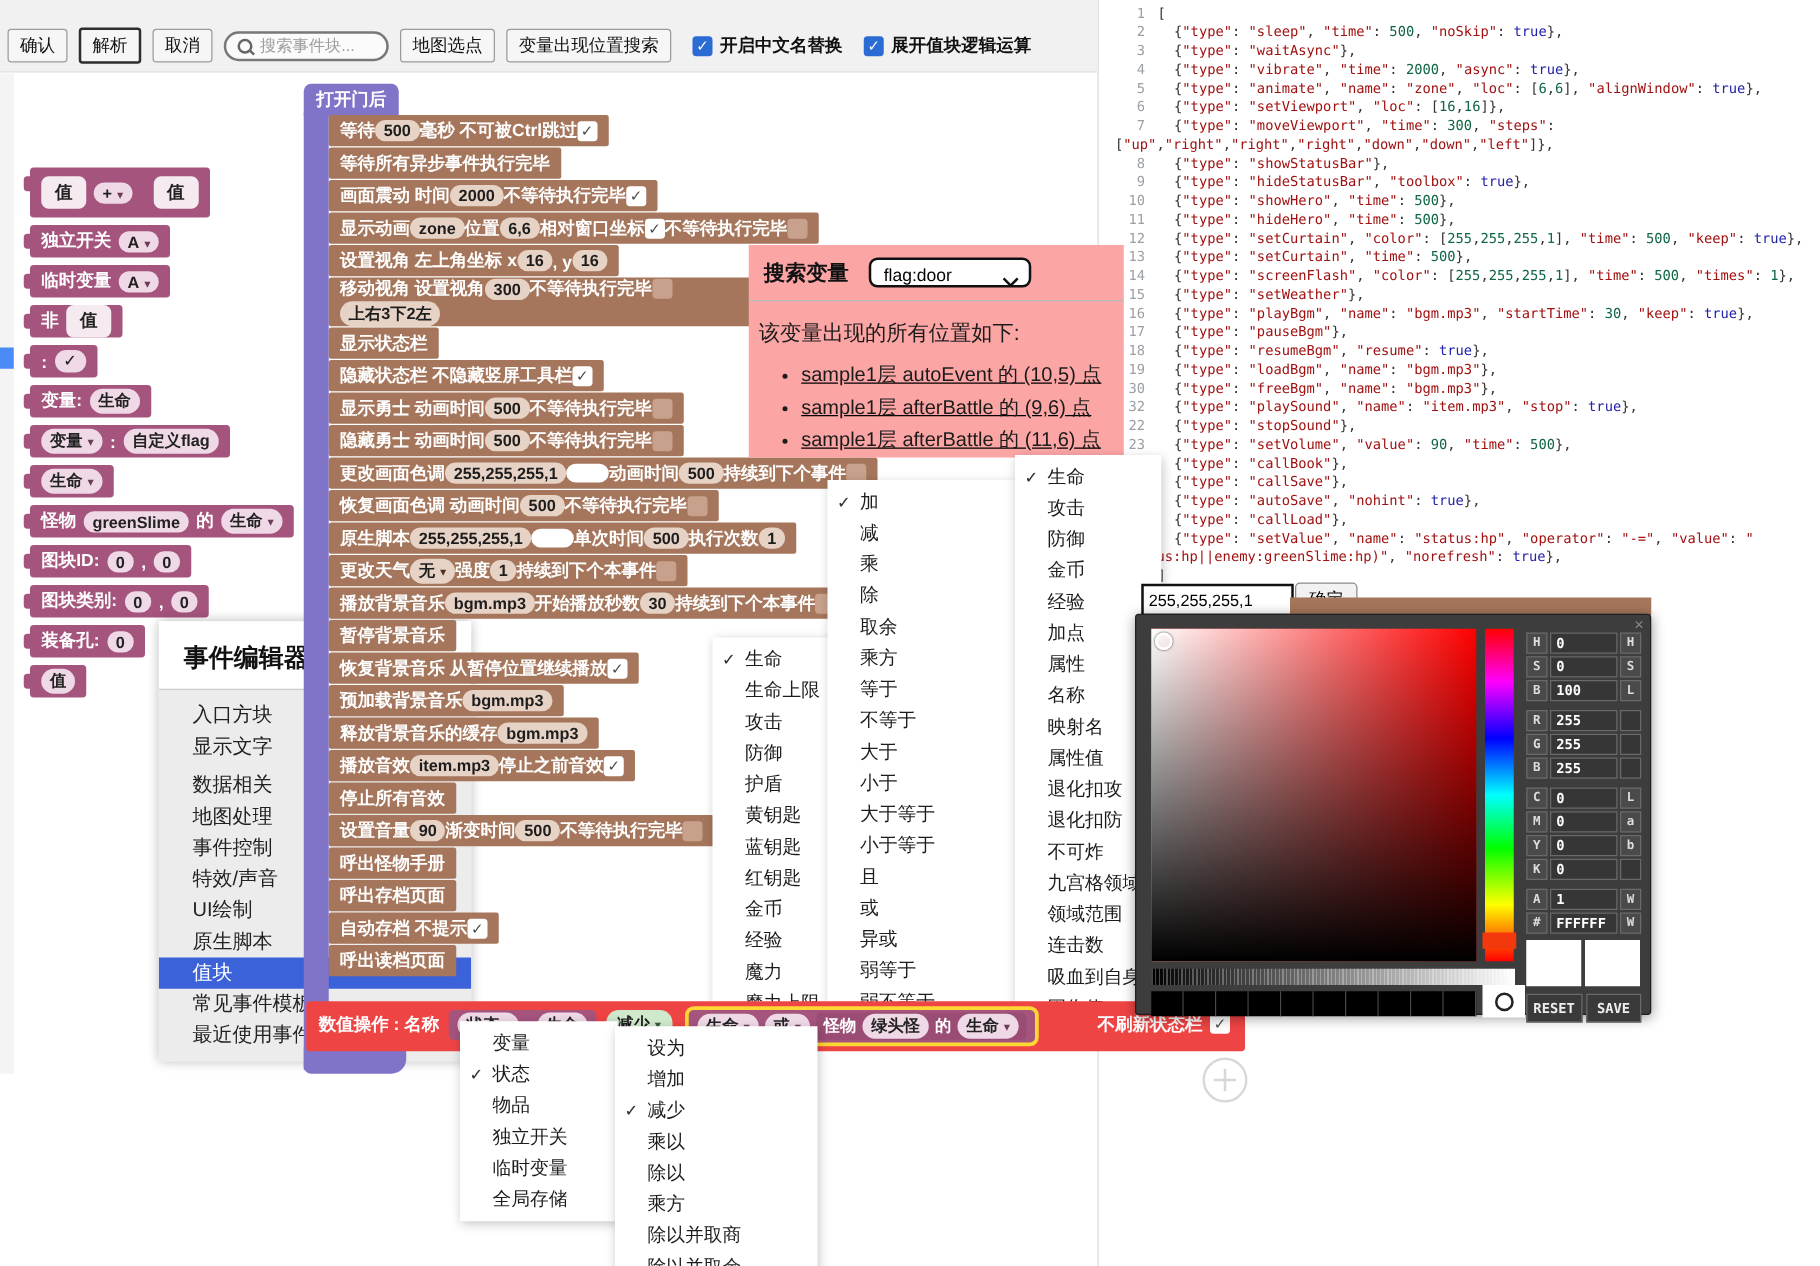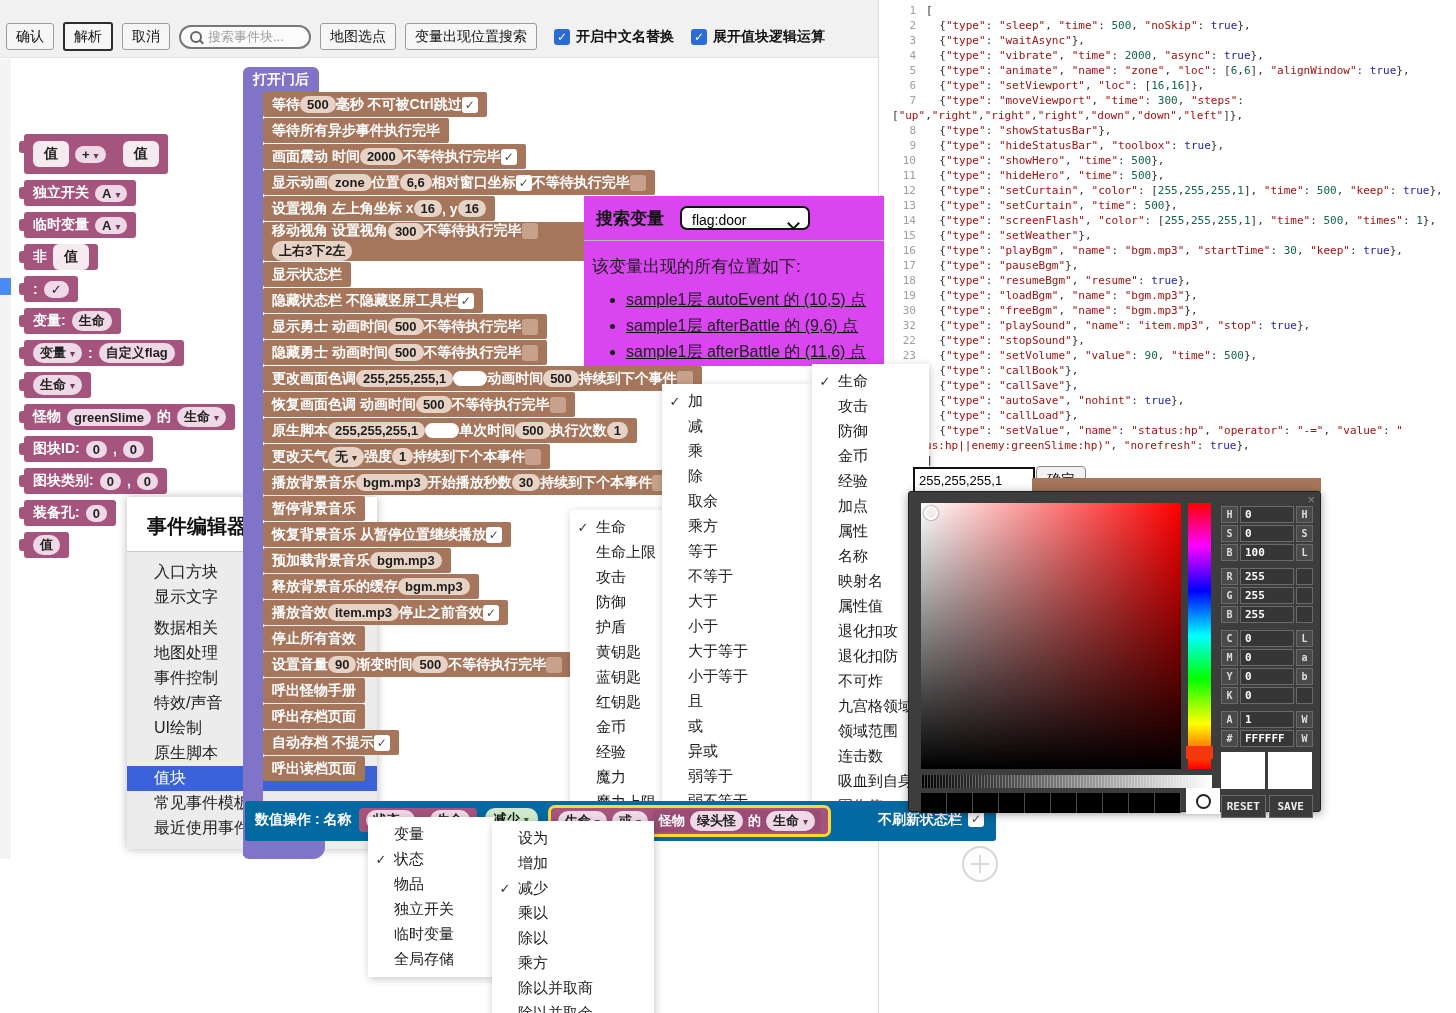--- a/index.html
+++ b/index.html
@@ -76,21 +76,21 @@
            font-weight:700;white-space:nowrap;}
   .brow .drop::after{color:#503224;}
   .chk{width:16px;height:16px;border-radius:3px;display:flex;align-items:center;
        justify-content:center;font-size:12px;color:#4a4a4a;font-weight:700;flex:none;}
   .chk.on{background:#fff;}
   .chk.off{background:#c7a18b;}
   .swatch-pill{width:34px;height:15px;background:#fff;border-radius:8px;flex:none;}
   .nl{flex-basis:100%;height:1px;}
 
   
-  .vrow{position:absolute;left:245px;top:801px;height:40px;background:#0369a1;display:flex;
+  .vrow{position:absolute;left:245px;top:801px;height:40px;background:#ef4444;display:flex;
         align-items:flex-start;gap:8px;padding:7px 12px 0 10px;box-sizing:border-box;
         border-radius:3px;width:max-content;}
   .g-text{color:#fff;font-weight:700;font-size:14px;line-height:22px;white-space:nowrap;}
   .mblock{background:#a5547d;border-radius:4px;display:flex;align-items:center;gap:5px;
           padding:2px 7px;}
   .mblock.sel{box-shadow:0 0 0 3px #fdd835;margin-left:5px;}
   .minner{background:#9a4c74;border-radius:4px;display:flex;gap:5px;align-items:center;
           padding:1px 6px;}
   .m-wtext{color:#fff;font-weight:700;font-size:13px;white-space:nowrap;}
   .g-drop{background:#cfe9cd;color:#1d1d1d;border-radius:10px;padding:2px 9px;font-size:13px;
@@ -103,21 +103,21 @@
   .menuitem{height:25px;display:flex;align-items:center;font-size:15px;color:#1c1c1c;}
   .menuitem .ck{width:26px;text-align:center;font-size:13px;color:#333;flex:none;}
   .menuitem .lb{padding-right:16px;white-space:nowrap;}
   #menu-status{left:570px;top:510px;min-width:92px;}
   #menu-op{left:662px;top:384px;min-width:150px;}
   #menu-enemy{left:812px;top:364px;min-width:95px;}
   #menu-attrtype{left:368px;top:817px;min-width:126px;}
   #menu-opkind{left:492px;top:821px;min-width:162px;}
 
   
-  .spanel{position:absolute;left:584px;top:196px;width:300px;height:170px;background:#d946ef;}
+  .spanel{position:absolute;left:599px;top:196px;width:300px;height:170px;background:#fca5a5;}
   .srow{display:flex;align-items:center;gap:16px;padding:10px 0 10px 12px;
         border-bottom:1px solid #b9b9b9;}
   .slabel{font-weight:700;font-size:17px;color:#111;white-space:nowrap;}
   .sselect{border:2px solid #111;border-radius:7px;height:24px;display:flex;align-items:flex-end;
            padding:0 10px;font-size:14px;width:130px;box-sizing:border-box;
            justify-content:space-between;background:#fff;}
   .chev{width:7px;height:7px;border-right:2px solid #111;border-bottom:2px solid #111;
         transform:rotate(45deg);margin-top:-3px;flex:none;}
   .sdesc{font-size:17px;color:#1b1b1b;padding:14px 0 0 8px;}
   .spanel ul{margin:12px 0 0 0;padding-left:42px;text-decoration:underline;}

